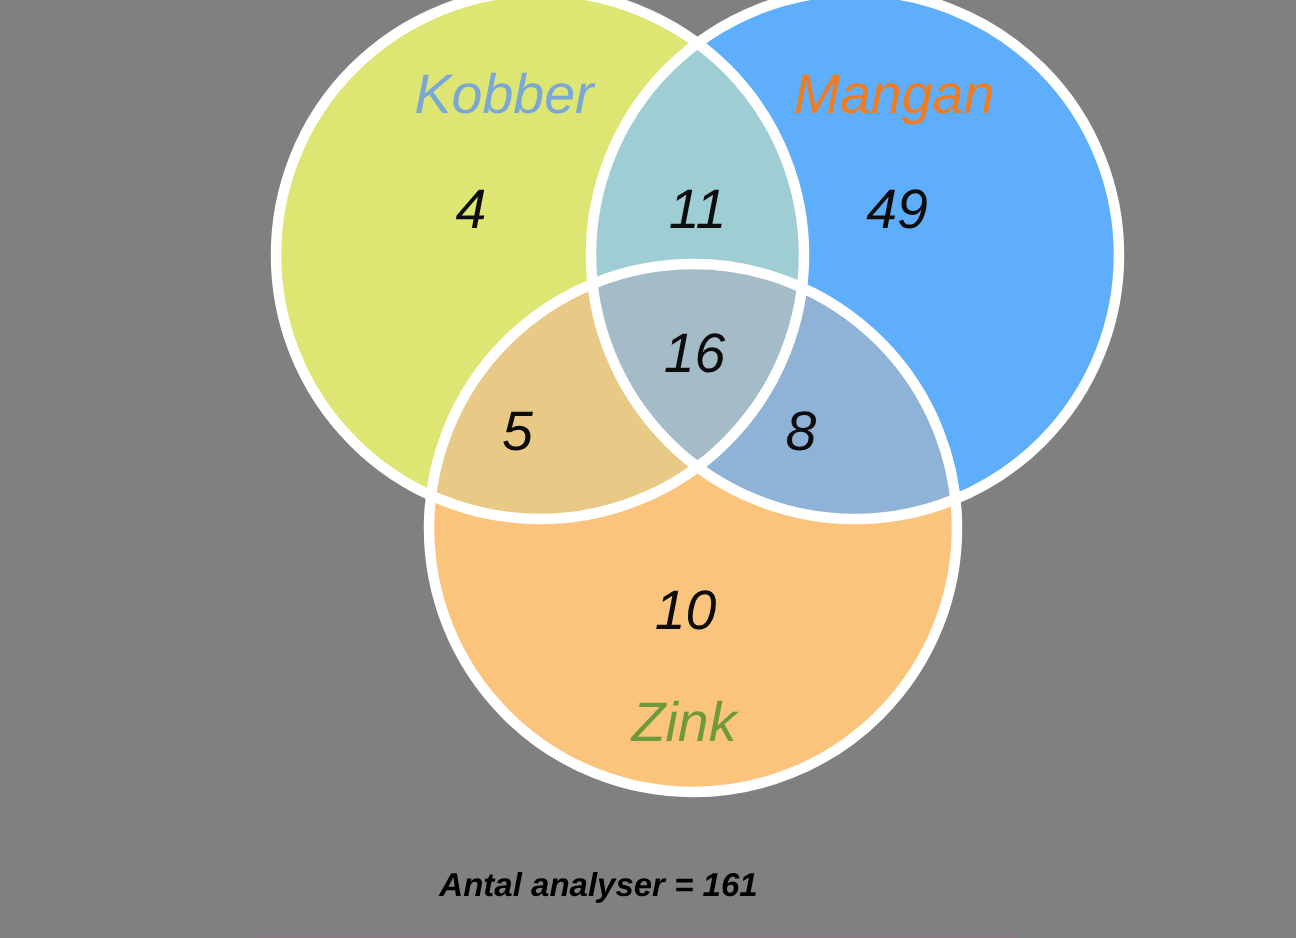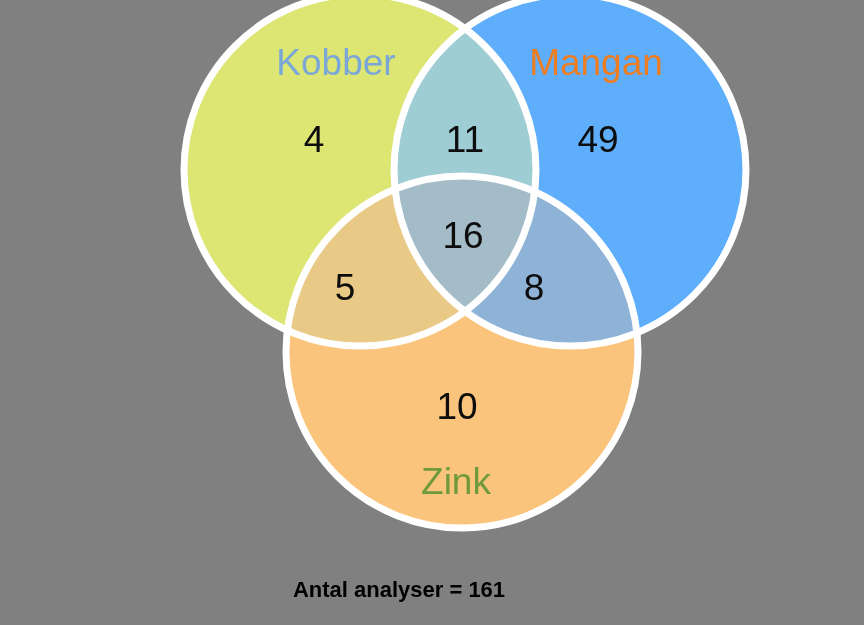--- a/index.html
+++ b/index.html
@@ -33,21 +33,21 @@
   }
   .caption-text {
     font-size: 22px;
     font-weight: bold;
     fill: #000000;
   }
 </style>
 </head>
 <body>
 
-<div id="venn-page" style="background: #ec4899;">
+<div id="venn-page" style="background: #ec4899; font-style: italic;">
 
   <svg id="venn-svg" viewBox="0 0 864 625">
     <defs>
       <clipPath id="clip-kobber">
           <circle id="cp-k" cx="360" cy="170" r="176"></circle>
         </clipPath>
       <clipPath id="clip-mangan">
           <circle id="cp-m" cx="570" cy="170" r="176"></circle>
         </clipPath>
       <clipPath id="clip-zink">

